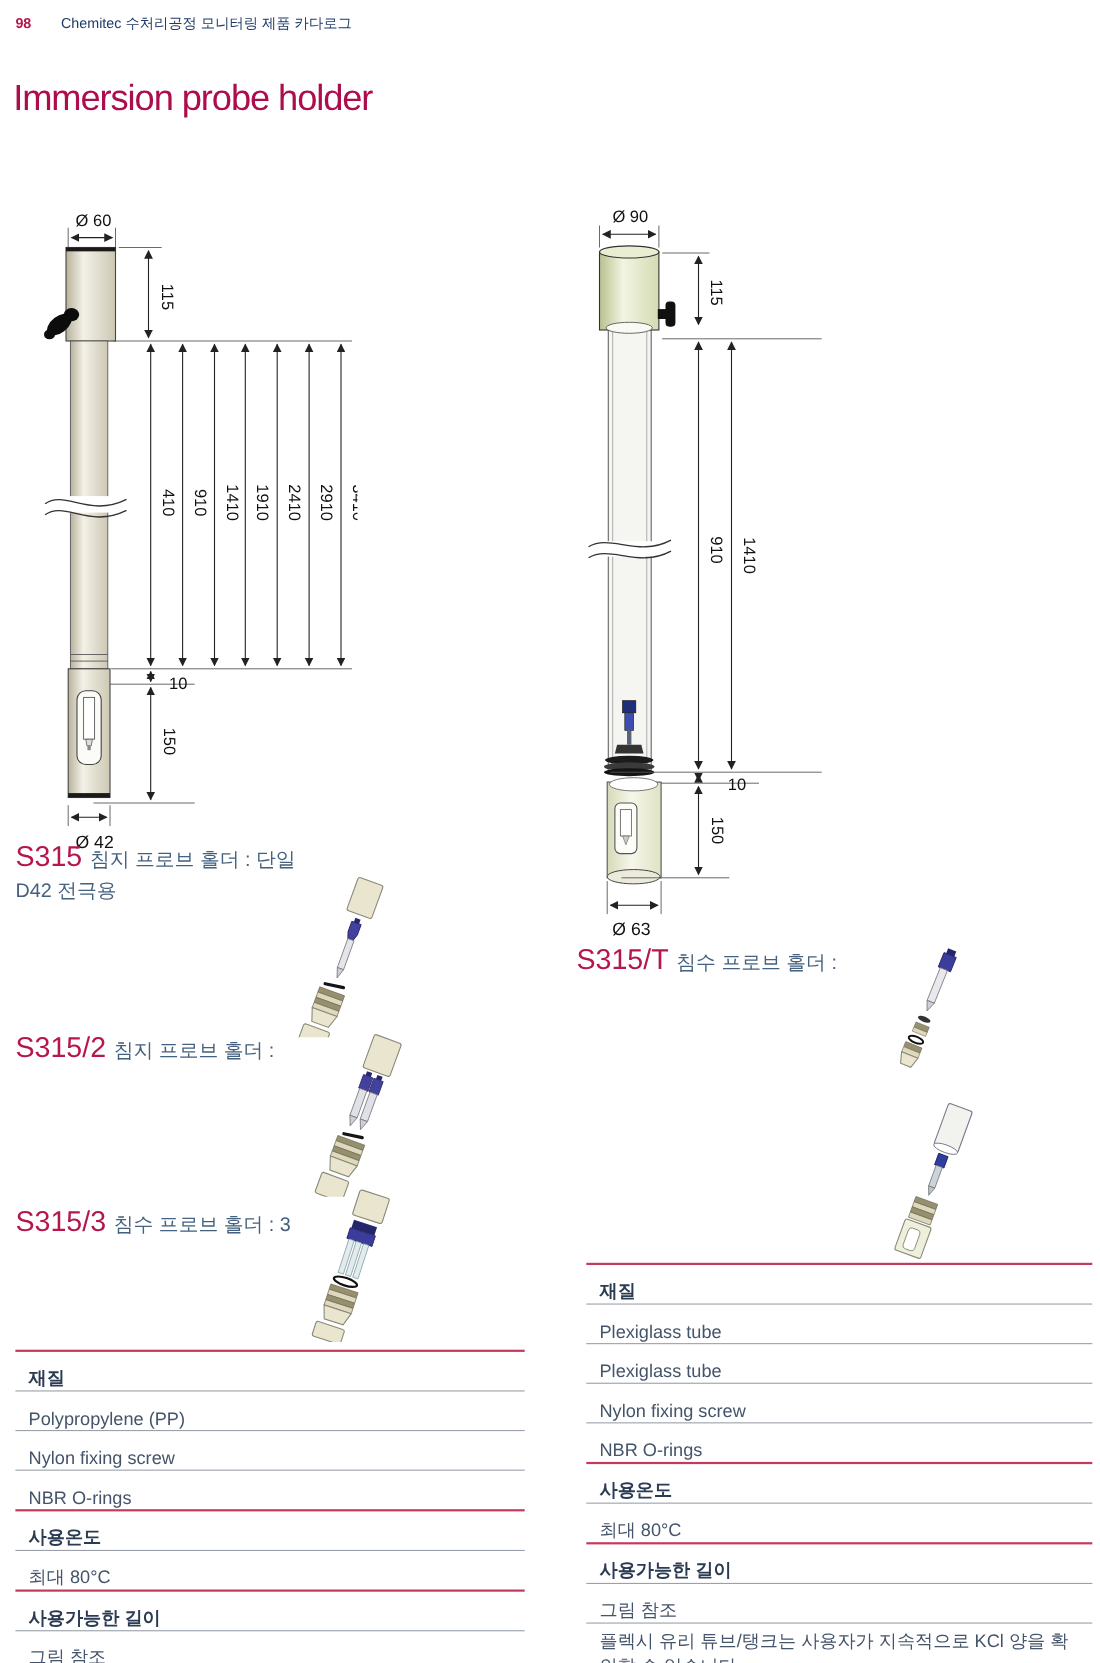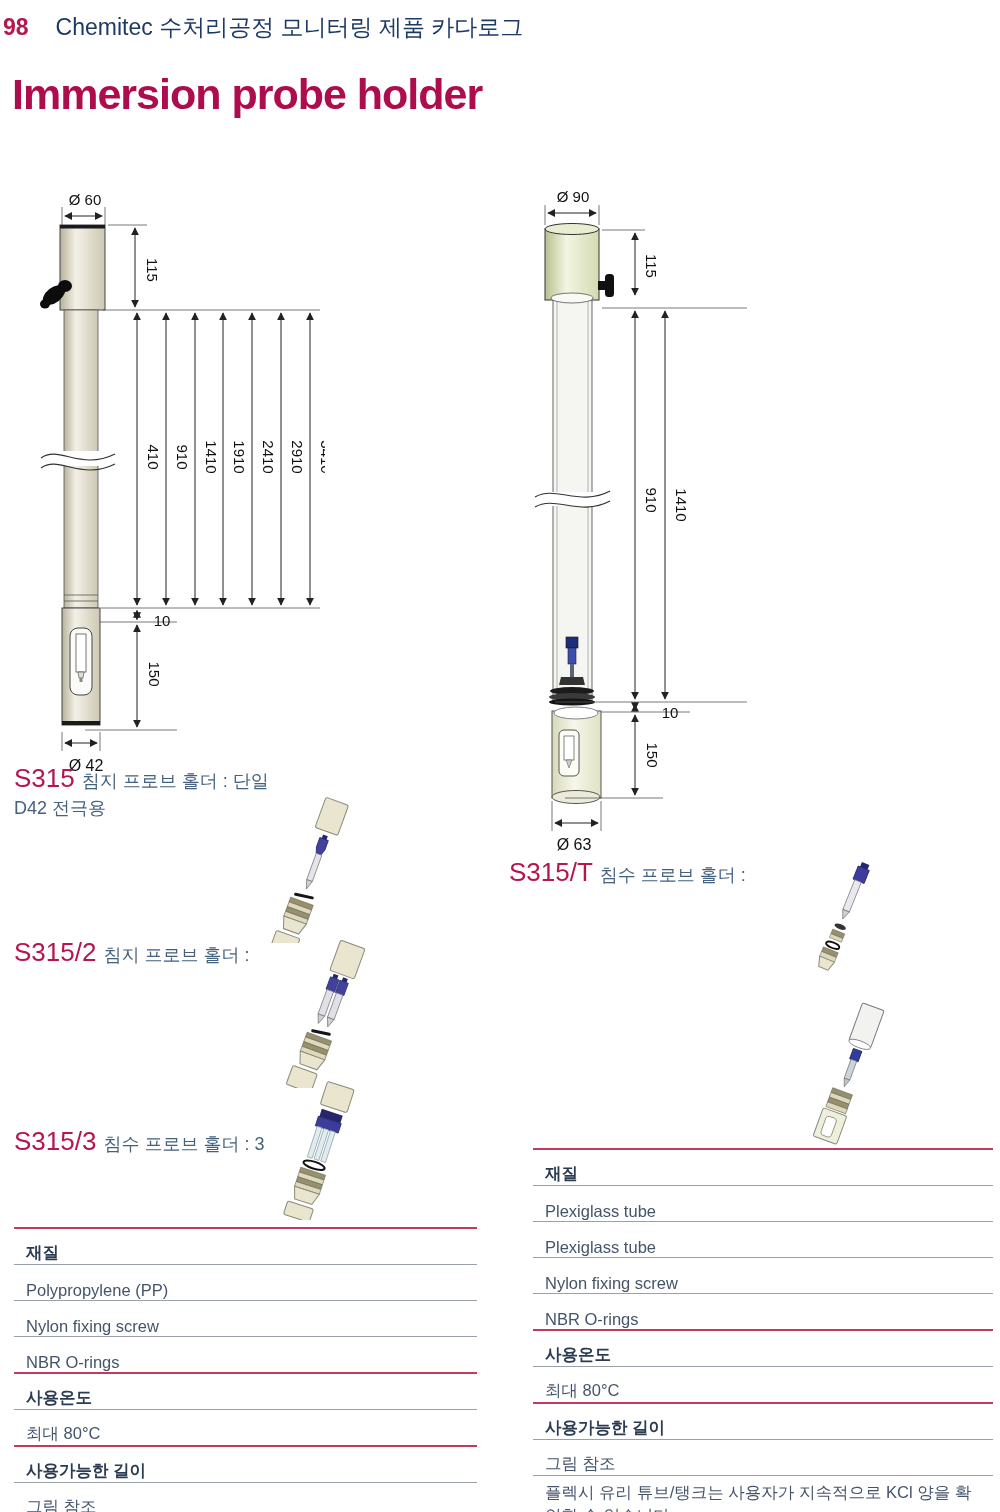--- a/index.html
+++ b/index.html
@@ -1,22 +1,22 @@
 <!DOCTYPE html>
 <html><head>
 <meta charset="utf-8">
 <style>
   html,body{margin:0;padding:0;background:#fff}
   .page{position:relative;width:1000px;height:1512px;background:#fff;overflow:hidden;
         font-family:"Liberation Sans",sans-serif}
   .abs{position:absolute}
-  .header{position:absolute;left:3px;top:12px;font-size:23px;white-space:nowrap}
+  .header{position:absolute;left:14px;top:12px;font-size:13px;white-space:nowrap}
   .pagenum{color:#b5164b;font-weight:600;margin-right:27px}
   .headtxt{color:#1d3a66}
-  .title{position:absolute;left:12px;top:70px;margin:0;font-size:43px;font-weight:bold;
+  .title{position:absolute;left:12px;top:70px;margin:0;font-size:33px;font-weight:normal;
          color:#ad0d4c;letter-spacing:-1px}
   .prod{position:absolute;line-height:29px}
   .prod .line1{white-space:nowrap}
   .prod .code{font-size:26px;color:#b5164b}
   .prod .desc{font-size:18px;color:#44617f;margin-left:7px}
   .prod .d2{font-size:18px;color:#44617f;line-height:24px}
   .spec{position:absolute;border-bottom:2px solid #c23a5e;font-size:16.5px}
   .row{height:35px;display:flex;align-items:flex-end;padding-left:12px;
        border-top:1px solid #9aa1aa;color:#44546a}
   .row.hdr{border-top:2px solid #c23a5e;font-weight:bold;color:#2b3b52}
@@ -234,21 +234,21 @@
         <rect x="33" y="100" width="26" height="5" fill="#97906f"></rect>
           <rect x="33" y="105" width="26" height="5" fill="#ded8bd"></rect>
         <rect x="33" y="110" width="26" height="5" fill="#97906f"></rect>
           <rect x="33" y="115" width="26" height="5" fill="#ded8bd"></rect>
       </g>
       <polygon points="33,120 59,120 55,132 37,132" fill="#e9e5cf" stroke="#8a8a7a"></polygon>
       <rect x="31" y="136" width="26" height="20" rx="2" fill="#e9e5cf" stroke="#8a8a7a"></rect>
     </g>
   </svg>
 
-  <div class="prod" style="left:14px;top:1127px;width:265px">
+  <div class="prod" style="left:14px;top:1096px;width:265px">
     <div class="line1"><span class="code">S315/3</span><span class="desc">침수 프로브 홀더 : 3</span></div>
   </div>
   <svg class="abs" style="left:272px;top:1080px;width:95px;height:140px" viewBox="0 0 95 140">
     <g transform="rotate(18 47 70)">
       <rect x="34" y="2" width="28" height="24" rx="2" fill="#e9e5cf" stroke="#8a8a7a"></rect>
       <rect x="37" y="30" width="22" height="8" fill="#26266a"></rect>
       <rect x="36" y="38" width="24" height="10" fill="#3c3c9c" stroke="#1c1c5c" stroke-width="0.7"></rect>
       <rect x="38" y="48" width="5" height="32" fill="#e2ecef" stroke="#88a0aa" stroke-width="0.7"></rect>
       <rect x="45" y="48" width="5" height="32" fill="#e2ecef" stroke="#88a0aa" stroke-width="0.7"></rect>
       <rect x="52" y="48" width="5" height="32" fill="#e2ecef" stroke="#88a0aa" stroke-width="0.7"></rect>
@@ -257,21 +257,21 @@
         <rect x="35" y="92" width="26" height="5" fill="#97906f"></rect>
           <rect x="35" y="97" width="26" height="5" fill="#ded8bd"></rect>
         <rect x="35" y="102" width="26" height="5" fill="#97906f"></rect>
           <rect x="35" y="107" width="26" height="5" fill="#ded8bd"></rect>
       </g>
       <polygon points="35,112 61,112 57,124 39,124" fill="#e9e5cf" stroke="#8a8a7a"></polygon>
       <rect x="33" y="128" width="27" height="14" rx="2" fill="#e9e5cf" stroke="#8a8a7a"></rect>
     </g>
   </svg>
 
-  <div class="prod" style="left:509px;top:858px;width:265px">
+  <div class="prod" style="left:524px;top:858px;width:265px">
     <div class="line1"><span class="code">S315/T</span><span class="desc">침수 프로브 홀더 :</span></div>
   </div>
   <svg class="abs" style="left:795px;top:855px;width:95px;height:140px" viewBox="0 0 95 140">
     <g transform="rotate(22 48 62)">
       <rect x="45" y="4" width="8" height="5" fill="#26266a"></rect>
       <rect x="43" y="9" width="12" height="14" fill="#3c3c9c" stroke="#1c1c5c" stroke-width="0.7"></rect>
       <rect x="45" y="23" width="7" height="32" fill="#e8e8ee" stroke="#777" stroke-width="0.7"></rect>
       <polygon points="45,55 52,55 48.5,64" fill="#cfcfd8" stroke="#777" stroke-width="0.7"></polygon>
       <ellipse cx="49" cy="72" rx="6" ry="2.5" fill="#333"></ellipse>
       <rect x="43" y="77" width="13" height="5" fill="#97906f" stroke="#6e6a55" stroke-width="0.5"></rect>

